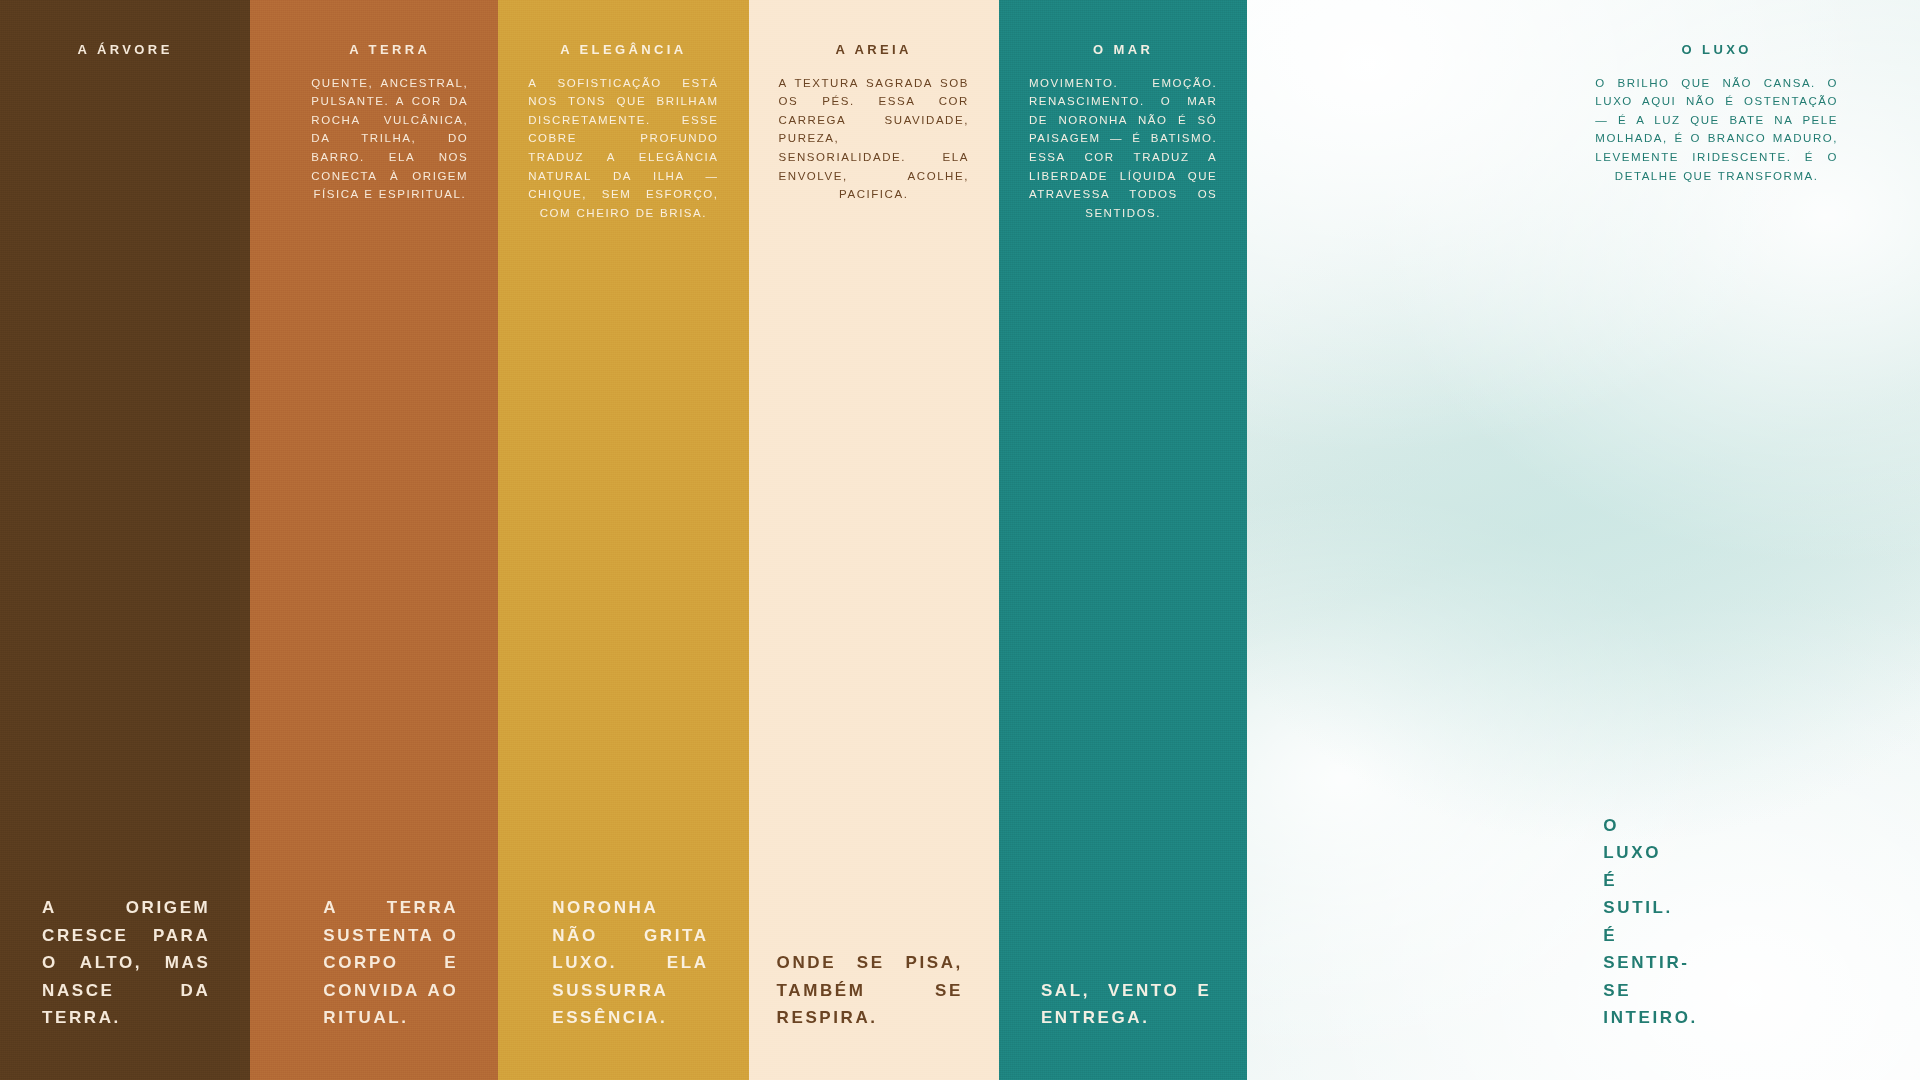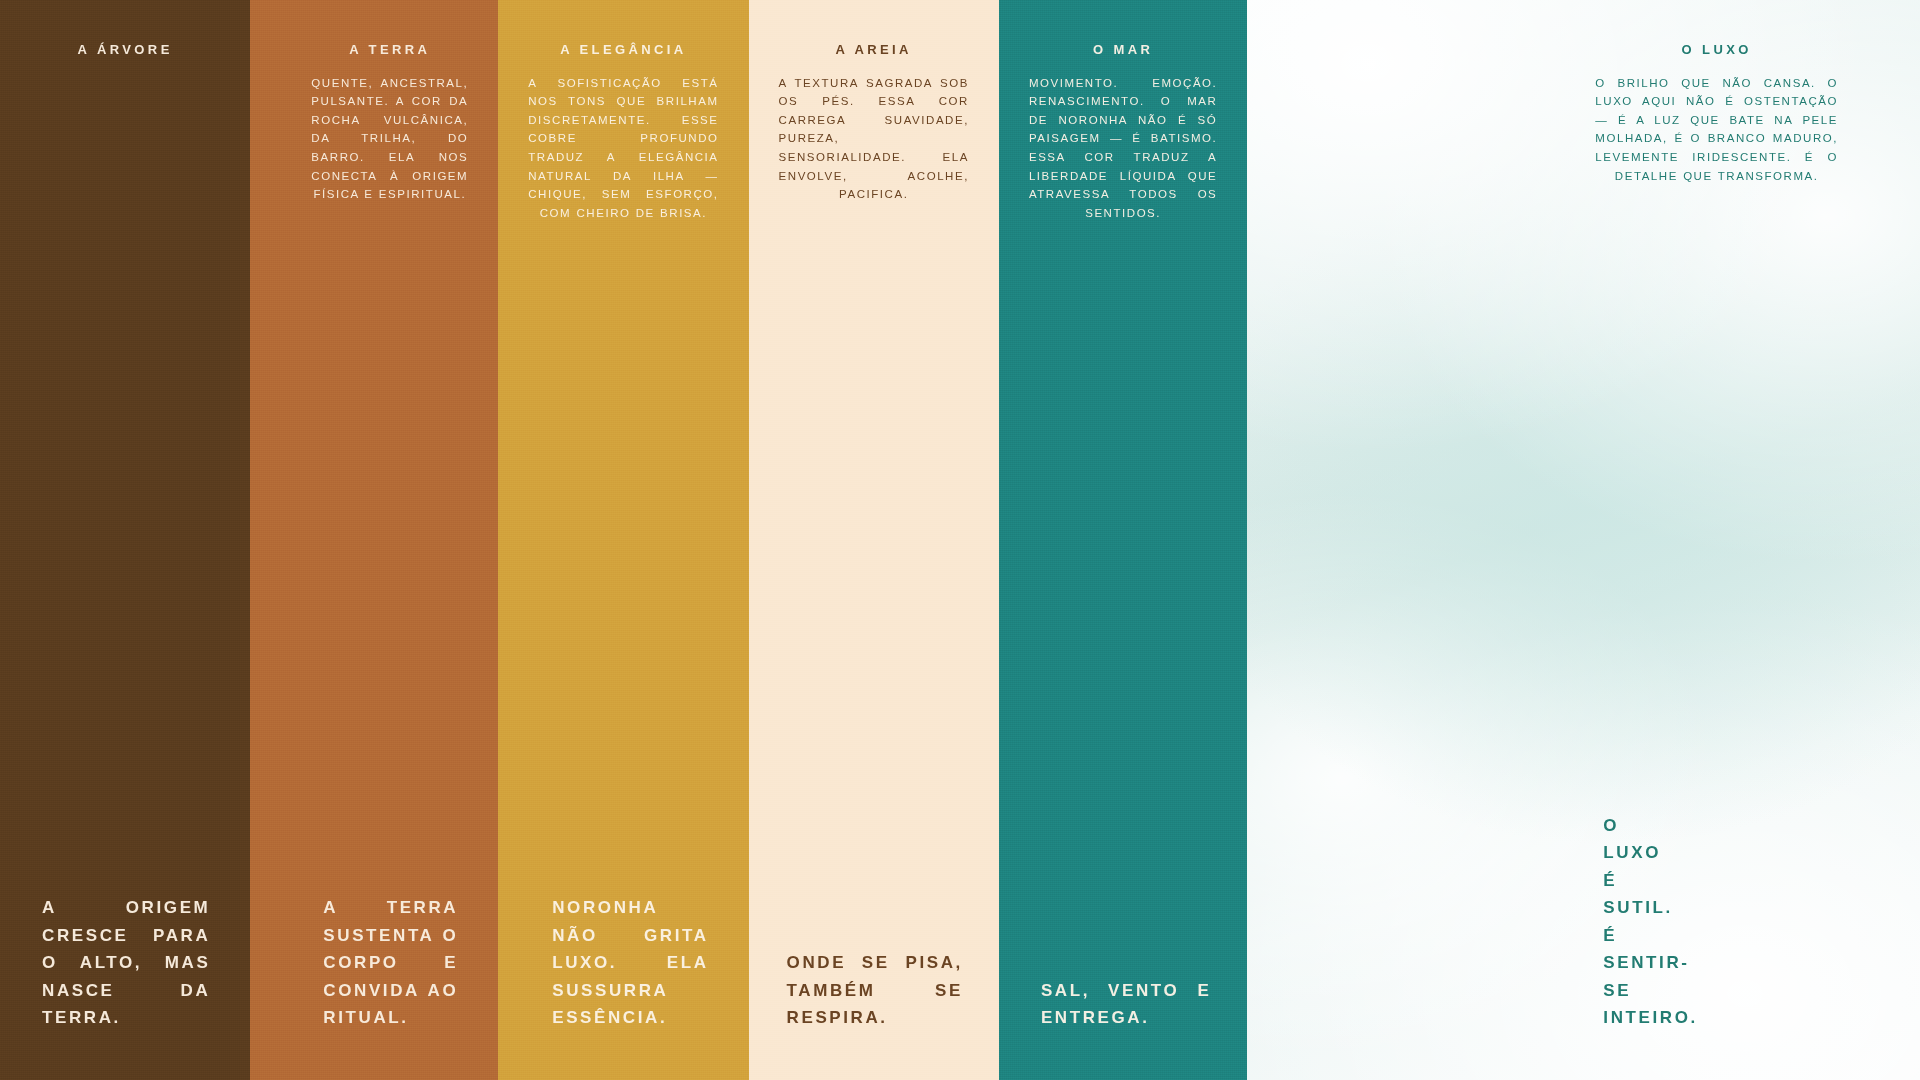--- a/index.html
+++ b/index.html
@@ -99,21 +99,21 @@
   .c1 .col-inner-top,
   .c2 .col-inner-top,
   .c3 .col-inner-top,
   .c4 .col-inner-top,
   .c5 .col-inner-top { padding-left: 30px; padding-right: 30px; }
   .c6 .col-inner-top { padding-left: 348px; padding-right: 82px; }
 
   .c1 .col-inner-bottom { padding: 0 40px 48px 42px; }
   .c2 .col-inner-bottom { padding: 0 40px 48px 42px; margin-top: 41px; }
   .c3 .col-inner-bottom { padding: 0 40px 48px 54px; }
-  .c4 .col-inner-bottom { padding: 0 36px 48px 38px; }
+  .c4 .col-inner-bottom { padding: 0 36px 48px 28px; }
   .c5 .col-inner-bottom { padding: 0 36px 48px 42px; }
   .c6 .col-inner-bottom { padding: 0 316px 48px 356px; }
 
   
   .c6 .edge-strip {
     position: absolute;
     top: 0; right: 0; bottom: 0;
     width: 0px;
     z-index: 3;
   }

